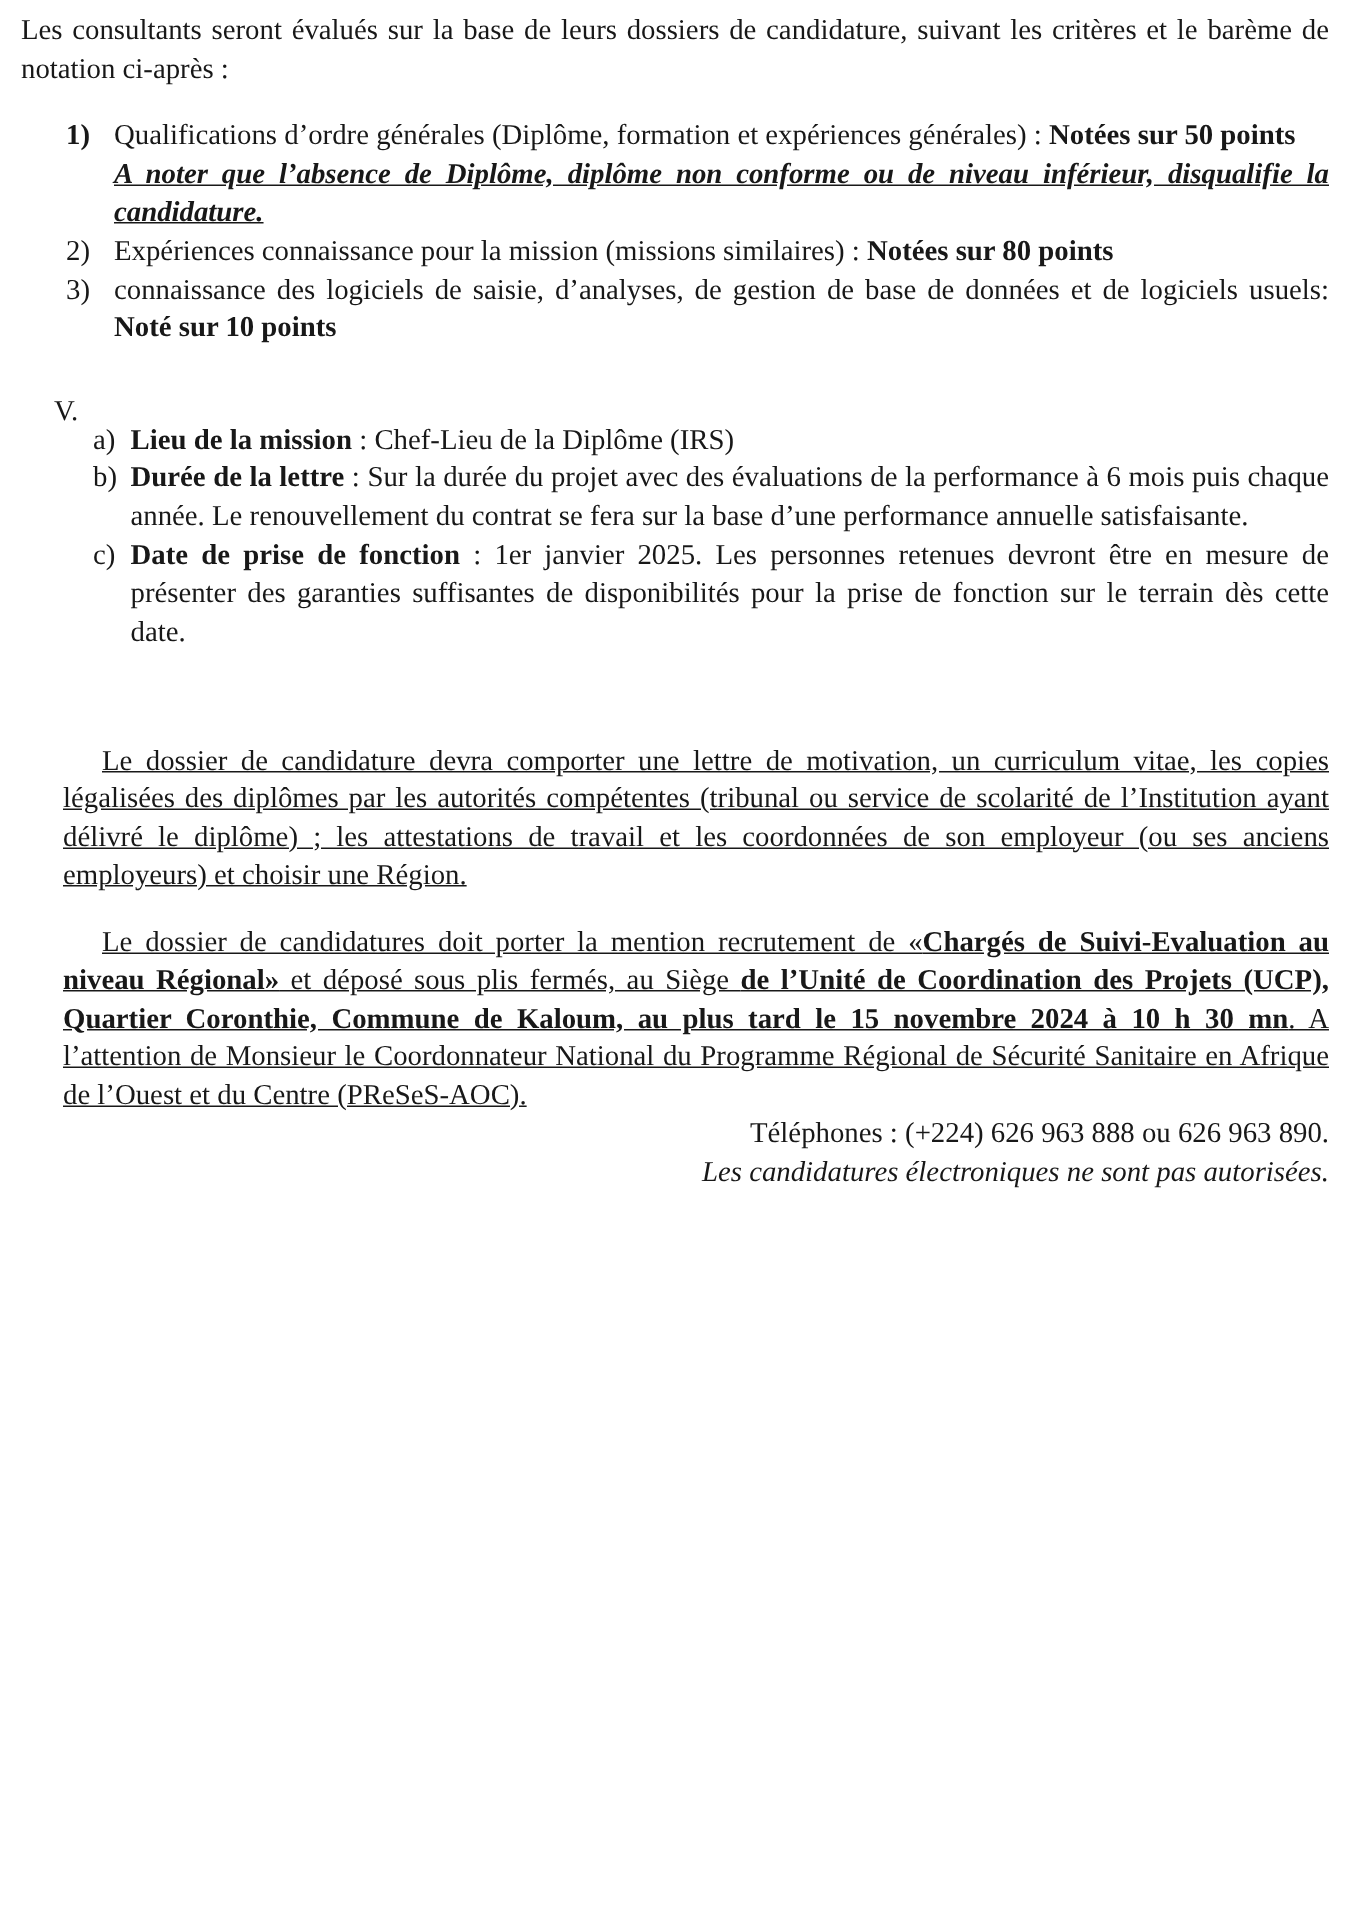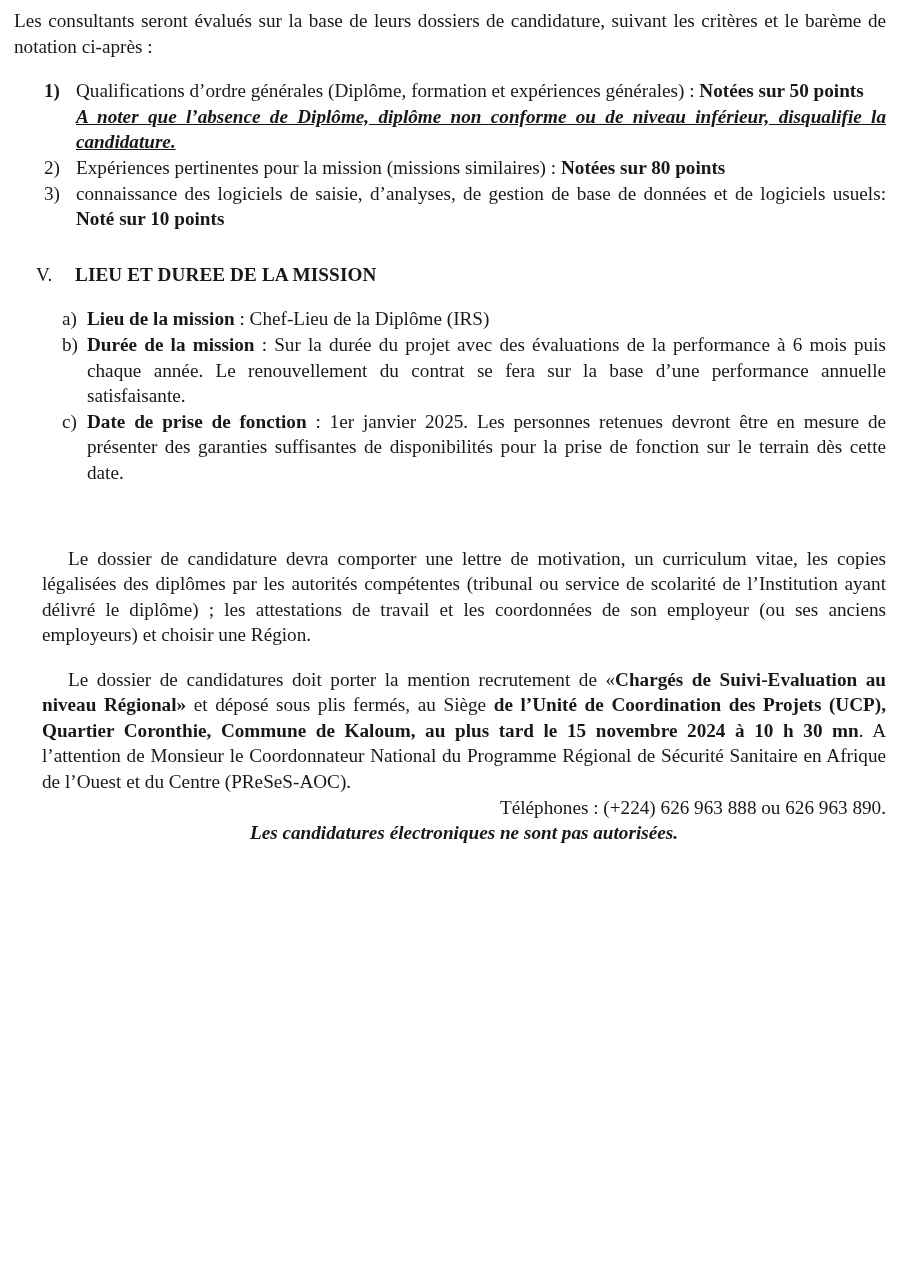--- a/index.html
+++ b/index.html
@@ -101,20 +101,21 @@
   }
 
   .b  { font-weight: bold; }
   .i  { font-style: italic; }
   .bi { font-weight: bold; font-style: italic; text-decoration: underline; }
   .spacer-md { height: 19px; }
   .spacer-lg { height: 30px; }
 
   .indent-para {
     text-indent: 26px;
+    text-decoration: underline;
   }
 
   
   .sign-area {
     position: absolute;
     left: 0;
     top: 818px;
     width: 900px;
     height: 230px;
   }
@@ -131,42 +132,42 @@
     <div class="spacer-md"></div>
 
     <div class="num-list">
 
       <p class="num-item">
         <span class="marker marker-bold">1)</span><span>Qualifications d’ordre générales (Diplôme, formation et expériences générales) : </span><span class="b">Notées sur 50 points</span>
       </p>
       <p class="num-item bi">A noter que l’absence de Diplôme, diplôme non conforme ou de niveau inférieur, disqualifie la candidature.</p>
 
       <p class="num-item">
-        <span class="marker">2)</span><span>Expériences pertinentes pour la mission (missions similaires) : </span><span class="b">Notées sur 80 points</span>
+        <span class="marker">2)</span><span>Expériences connaissance pour la mission (missions similaires) : </span><span class="b">Notées sur 80 points</span>
       </p>
 
       <p class="num-item">
         <span class="marker">3)</span><span>connaissance des logiciels de saisie, d’analyses, de gestion de base de données et de logiciels usuels: </span><span class="b">Noté sur 10 points</span>
       </p>
     </div>
 
     <div class="spacer-lg"></div>
 
     <p class="heading">
-      <span class="roman">V.</span><span class="htext">LIEU ET DUREE DE LA MISSION</span>
+      <span class="roman">V.</span>
     </p>
 
     <div class="spacer-md"></div>
 
     <div>
       <p class="alpha-item">
         <span class="marker">a)</span><span class="b">Lieu de la mission</span><span> : Chef-Lieu de la Diplôme (IRS)</span>
       </p>
       <p class="alpha-item">
-        <span class="marker">b)</span><span class="b">Durée de la mission</span><span> : Sur la durée du projet avec des évaluations de la performance à 6 mois puis chaque année. Le renouvellement du contrat se fera sur la base d’une performance annuelle satisfaisante.</span>
+        <span class="marker">b)</span><span class="b">Durée de la lettre</span><span> : Sur la durée du projet avec des évaluations de la performance à 6 mois puis chaque année. Le renouvellement du contrat se fera sur la base d’une performance annuelle satisfaisante.</span>
       </p>
       <p class="alpha-item">
         <span class="marker">c)</span><span class="b">Date de prise de fonction</span><span> : 1er janvier 2025. Les personnes retenues devront être en mesure de présenter des garanties suffisantes de disponibilités pour la prise de fonction sur le terrain dès cette date.</span>
       </p>
     </div>
 
     <div class="spacer-lg"></div>
 
 
     <div class="spacer-lg"></div>
@@ -174,21 +175,21 @@
     <p class="para indent-para" style="padding-left:28px;">Le dossier de candidature devra comporter une lettre de motivation, un curriculum vitae, les copies légalisées des diplômes par les autorités compétentes (tribunal ou service de scolarité de l’Institution ayant délivré le diplôme) ; les attestations de travail et les coordonnées de son employeur (ou ses anciens employeurs) et choisir une Région.</p>
 
     <div class="spacer-md"></div>
 
     <p class="para indent-para" style="padding-left:28px;">
       <span>Le dossier de candidatures doit porter la mention recrutement de «</span><span class="b">Chargés de Suivi-Evaluation au niveau Régional»</span><span> et déposé sous plis fermés, au Siège </span><span class="b">de l’Unité de Coordination des Projets (UCP), Quartier Coronthie, Commune de Kaloum, au plus tard le 15 novembre 2024 à 10 h  30 mn</span><span>. A l’attention de Monsieur le Coordonnateur National du Programme Régional de Sécurité Sanitaire en Afrique de l’Ouest et du Centre (PReSeS-AOC).</span>
     </p>
 
     <p class="para" style="padding-left:28px;text-align:right;">Téléphones : (+224) 626 963 888 ou 626 963 890.</p>
 
-    <p class="para i" style="padding-left:28px;text-align:center;font-weight:bold;">Les candidatures électroniques ne sont pas autorisées.</p>
+    <p class="para i" style="padding-left:28px;text-align:right;">Les candidatures électroniques ne sont pas autorisées.</p>
 
   </div>
 
   <div class="sign-area">
 
     
     
 
     
     

